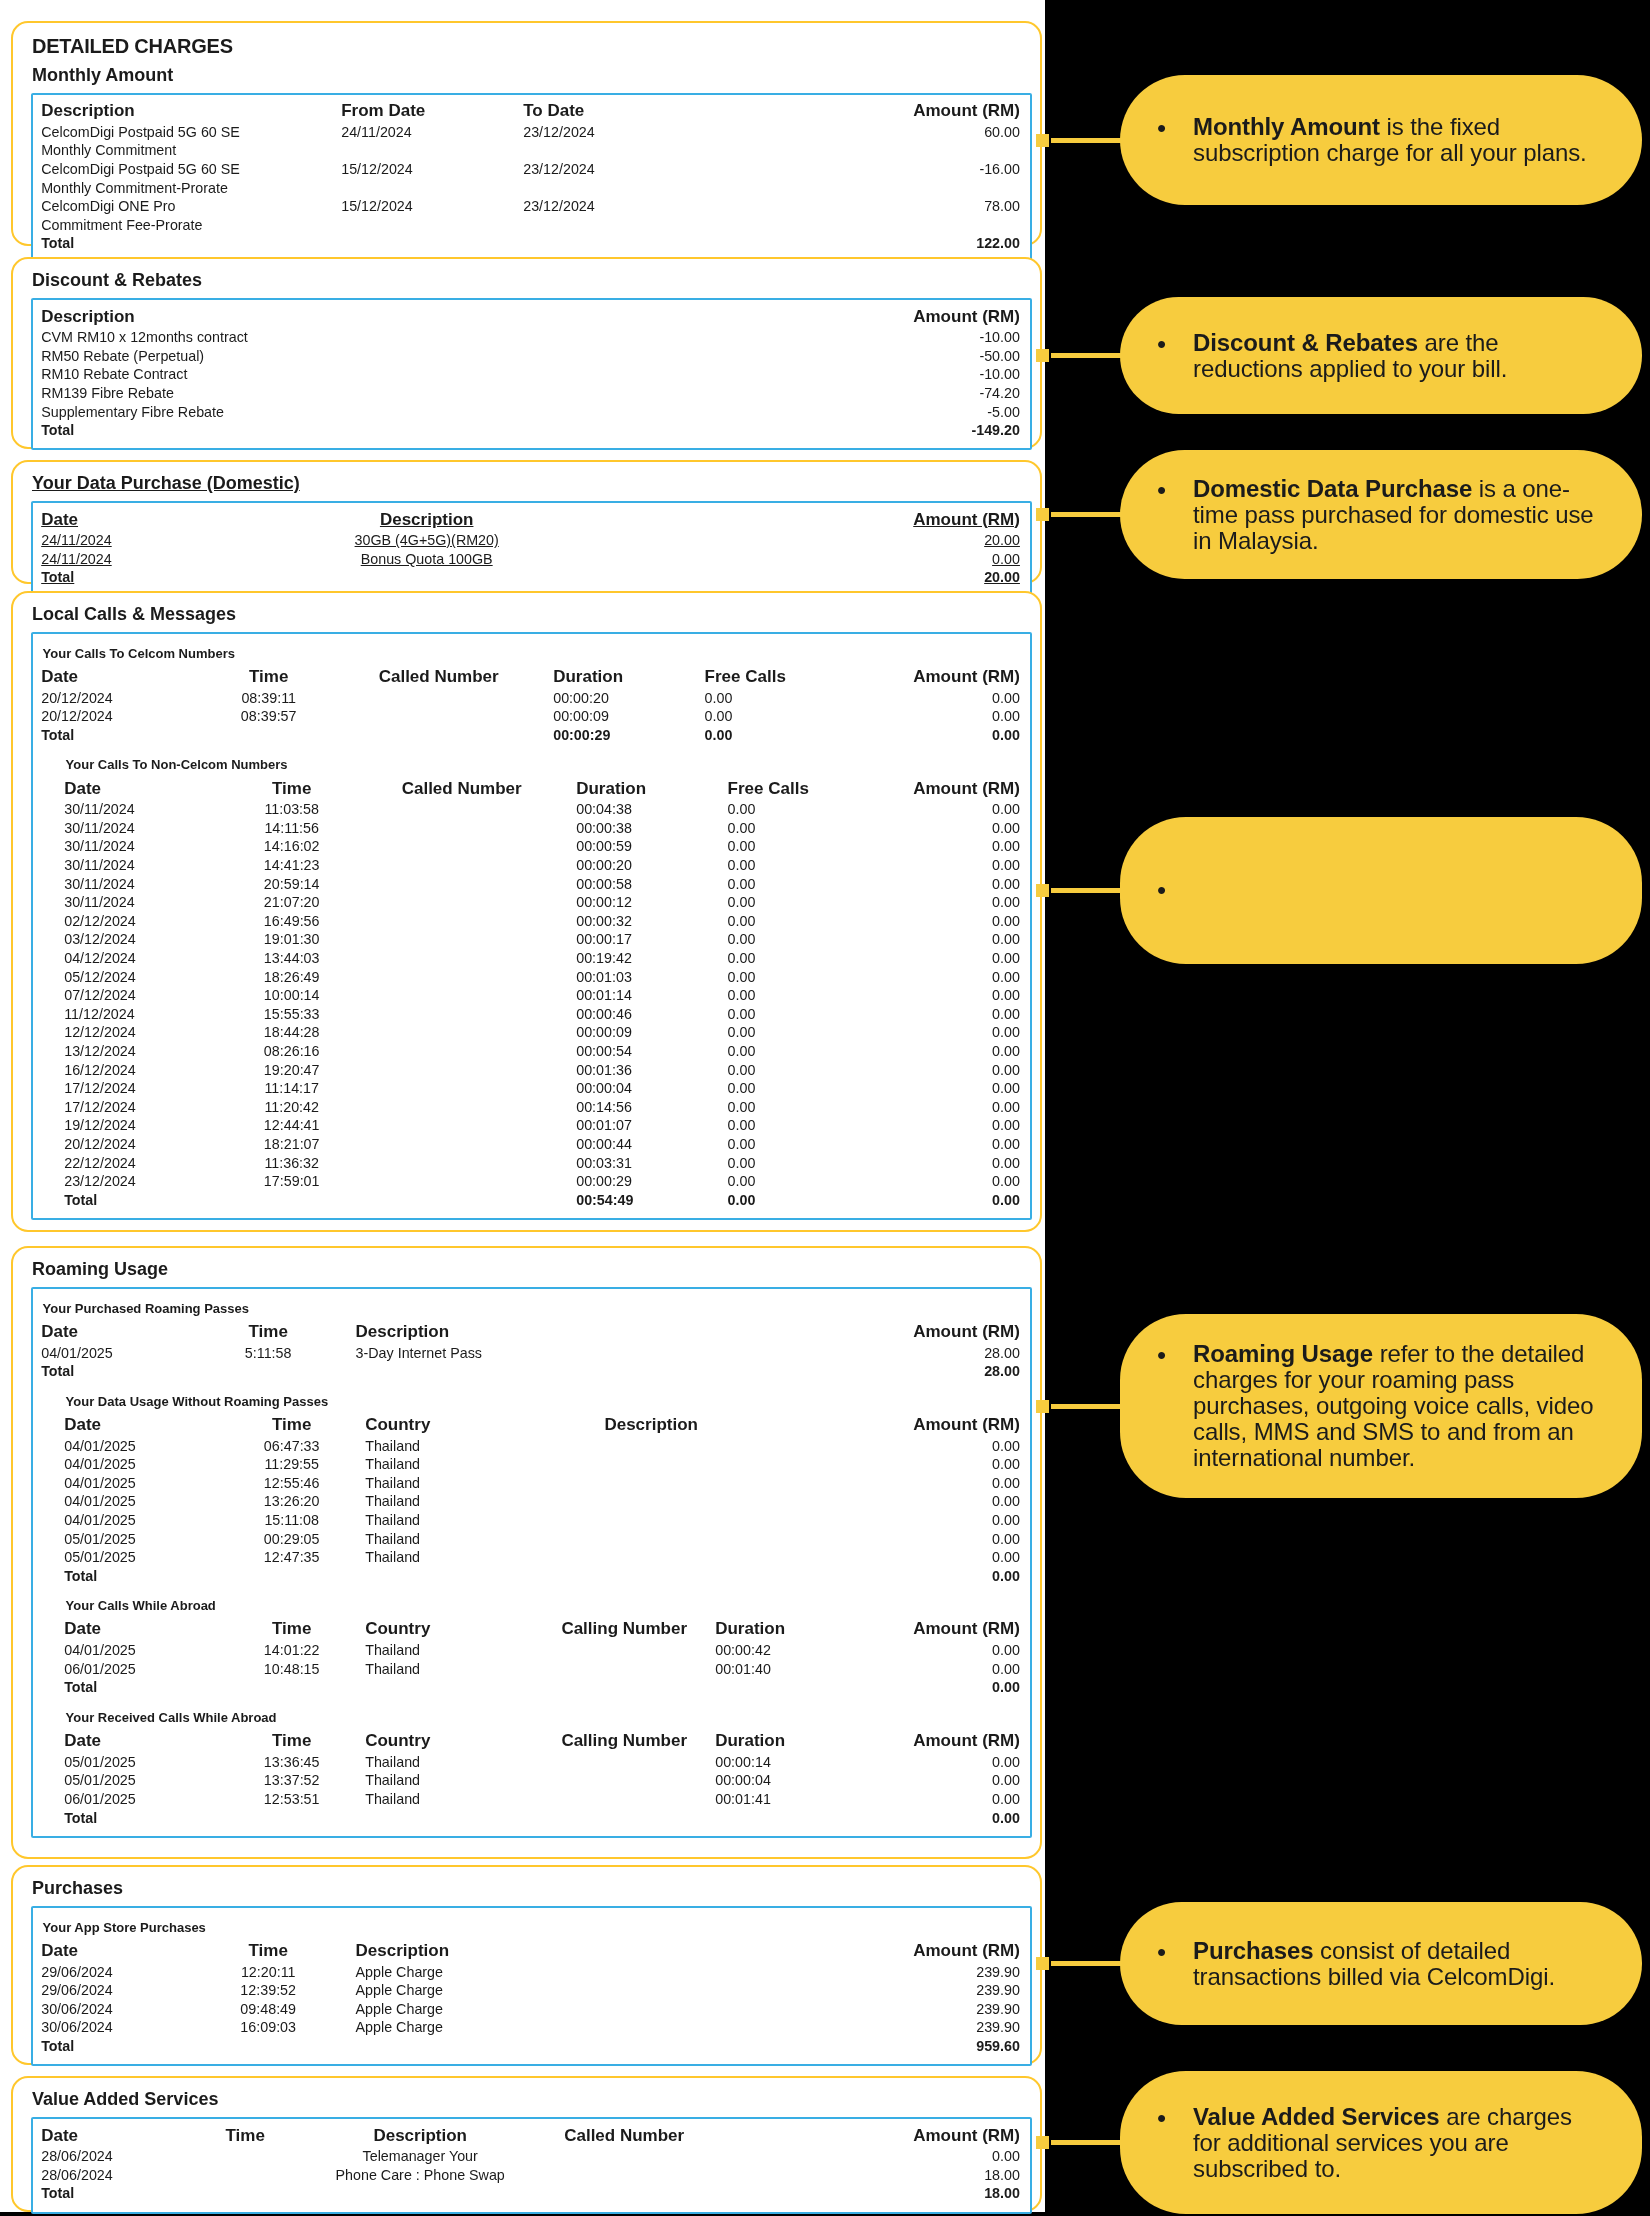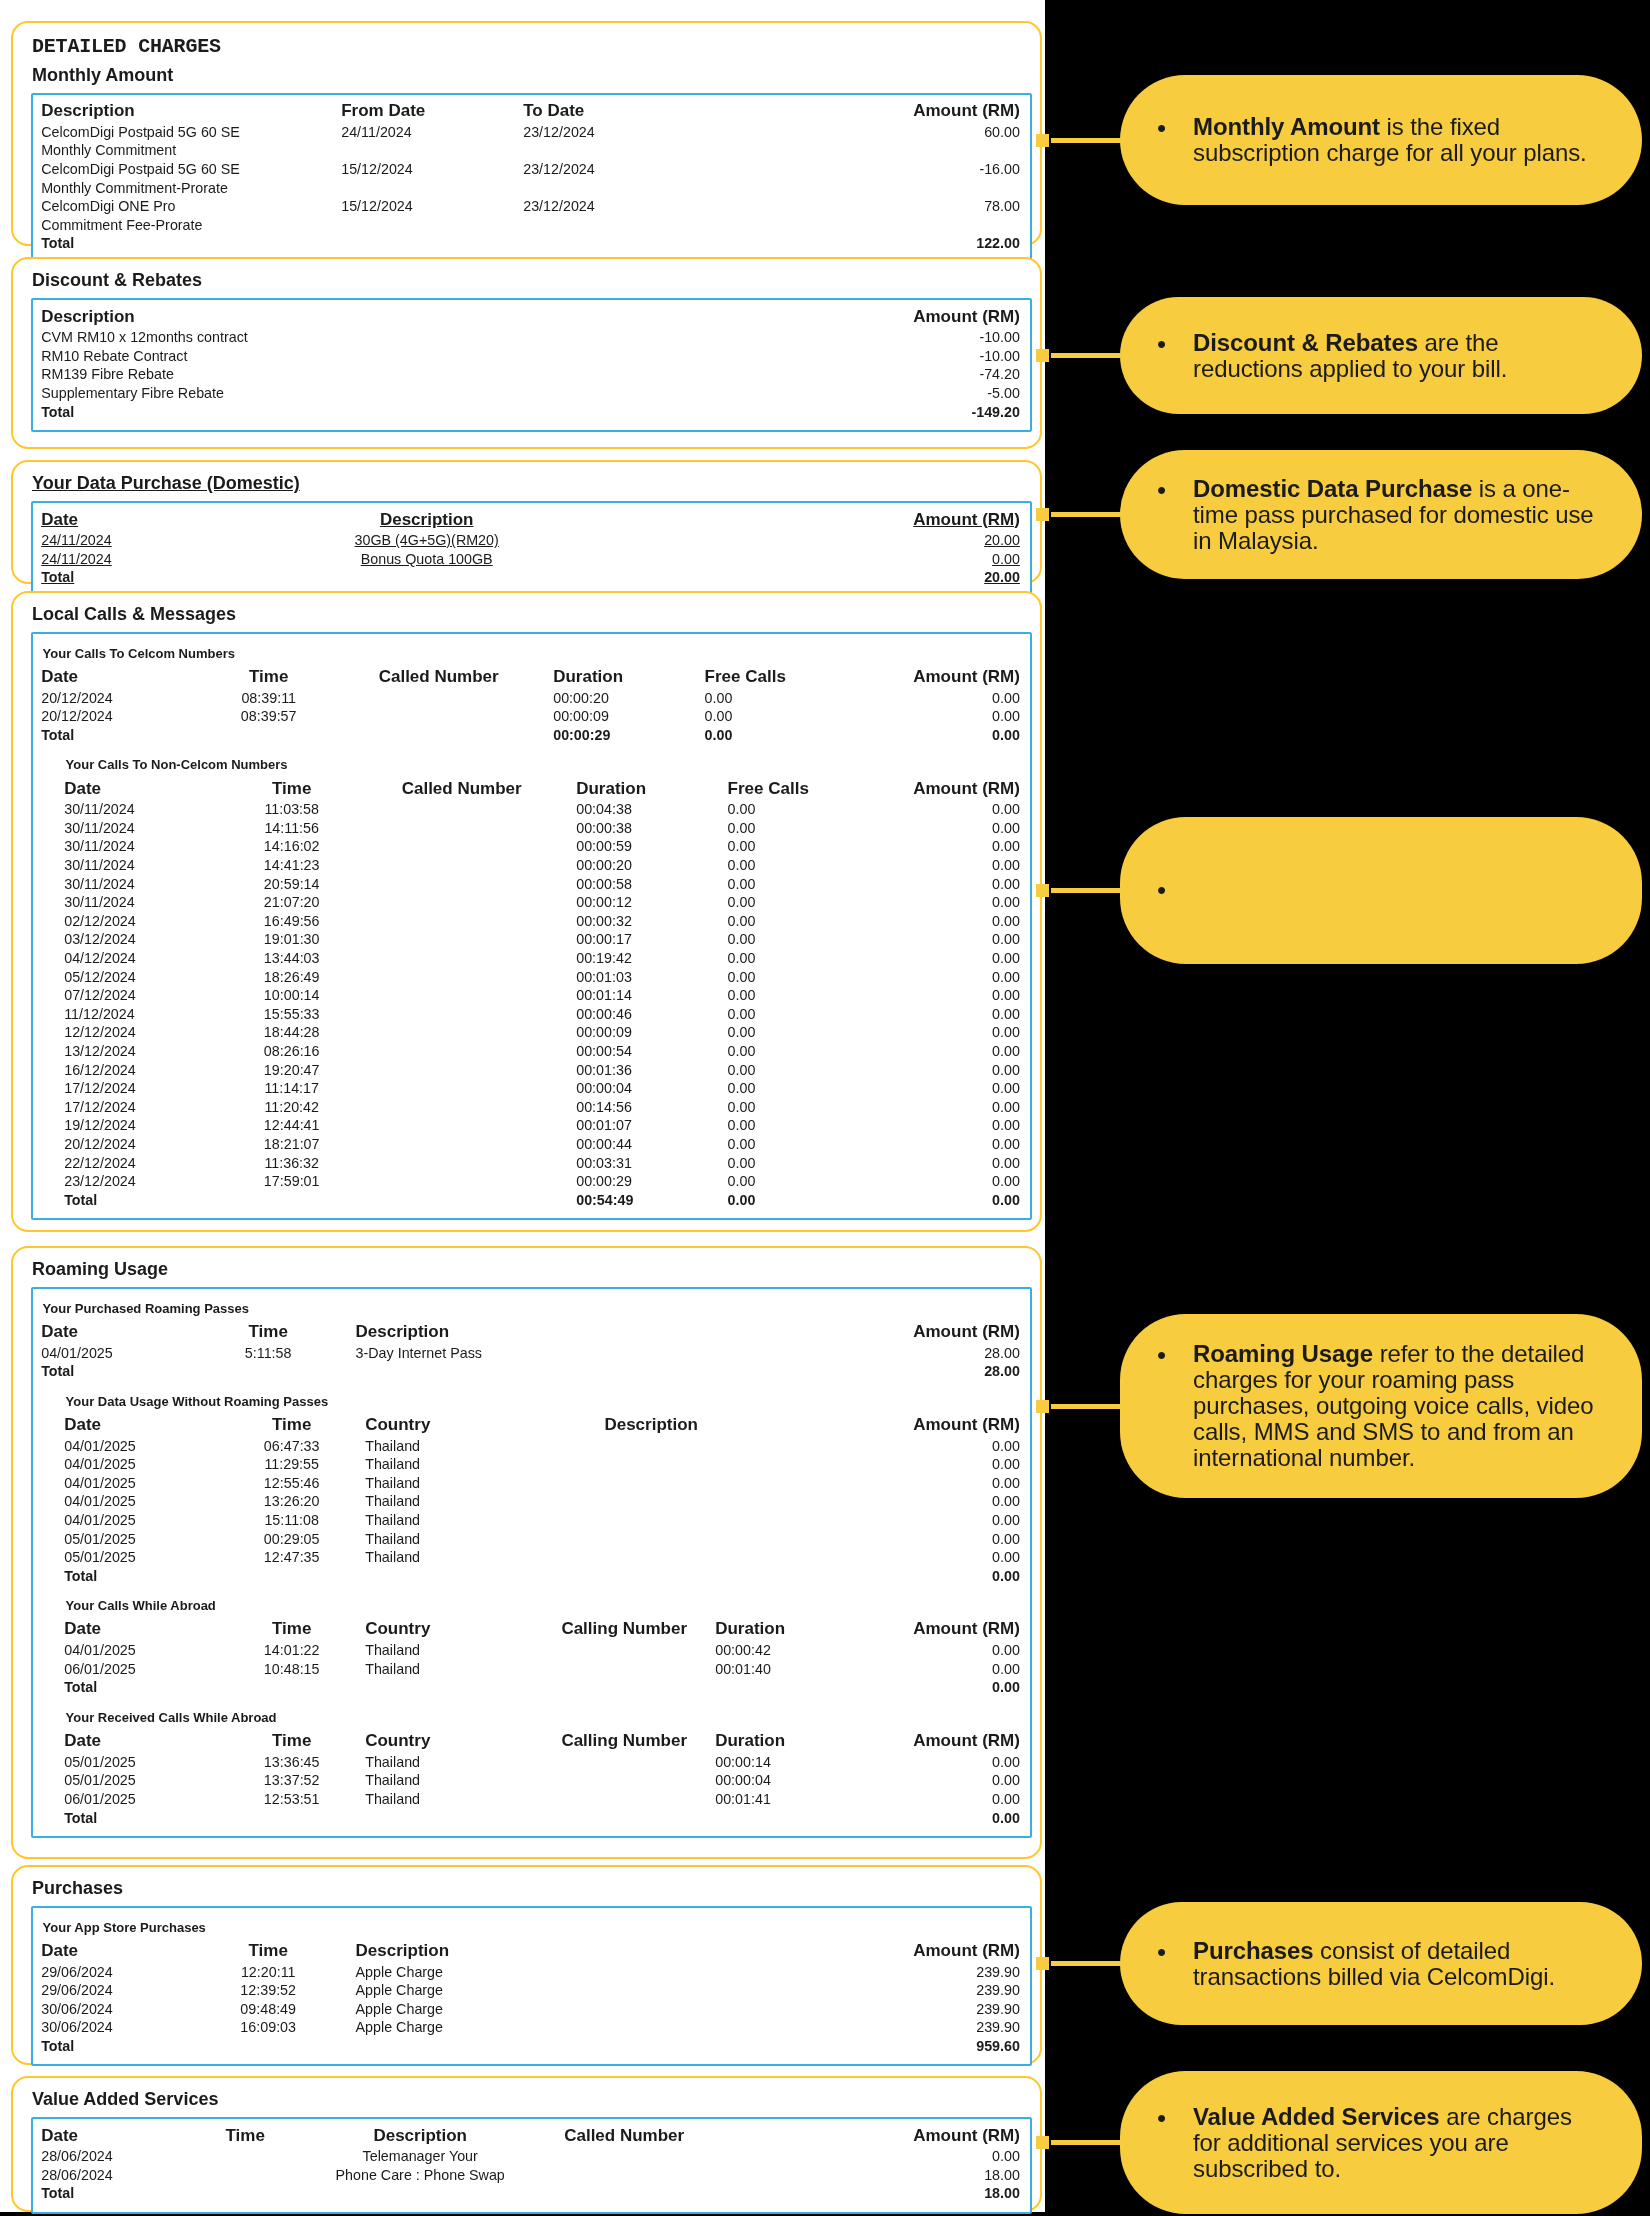--- a/index.html
+++ b/index.html
@@ -26,21 +26,21 @@
     padding:11.4px 7.1px 5.7px 18.6px;
   }
   .box:nth-of-type(1){top:21.4px;height:225px;}
   .box:nth-of-type(2){top:257px;height:192px;}
   .box:nth-of-type(3){top:460px;height:124px;text-decoration:underline;}
   .box:nth-of-type(4){top:591px;height:641px;}
   .box:nth-of-type(5){top:1246px;height:613px;}
   .box:nth-of-type(6){top:1865px;height:200px;}
   .box:nth-of-type(7){top:2076px;height:136px;}
 
-  .page-title{font-size:20px;font-weight:bold;letter-spacing:-0.2px;margin-bottom:7.1px;font-family:Liberation Mono, monospace;}
+  .page-title{font-size:20px;font-weight:bold;letter-spacing:-0.2px;margin-bottom:7.1px;}
   .section-title{font-size:18px;font-weight:bold;margin-bottom:7.1px;}
 
   .table-wrap{
     border:2.1px solid var(--blue);border-radius:2.1px;
     margin-left:-1.4px;margin-right:1.4px;
     padding:7.1px 5.7px 5.7px 8.6px;background:#fff;
   }
   .subtable{margin-bottom:2.9px;}
   .subtable + .subtable{margin-top:13px;margin-left:23px;}
   .subtable-title{font-size:13px;font-weight:bold;margin:4.3px 0 7.1px 1.4px;}
@@ -164,20 +164,24 @@
     <div class="thead">
             <span>Description</span>
             <span>Amount (RM)</span>
           </div>
     <div class="tbody">
             <div class="trow">
               <span>CVM RM10 x 12months contract</span>
               <span>-10.00</span>
             </div>
             <div class="trow">
+              <span>RM50 Rebate (Perpetual)</span>
+              <span>-50.00</span>
+            </div>
+            <div class="trow">
               <span>RM10 Rebate Contract</span>
               <span>-10.00</span>
             </div>
             <div class="trow">
               <span>RM139 Fibre Rebate</span>
               <span>-74.20</span>
             </div>
             <div class="trow">
               <span>Supplementary Fibre Rebate</span>
               <span>-5.00</span>

